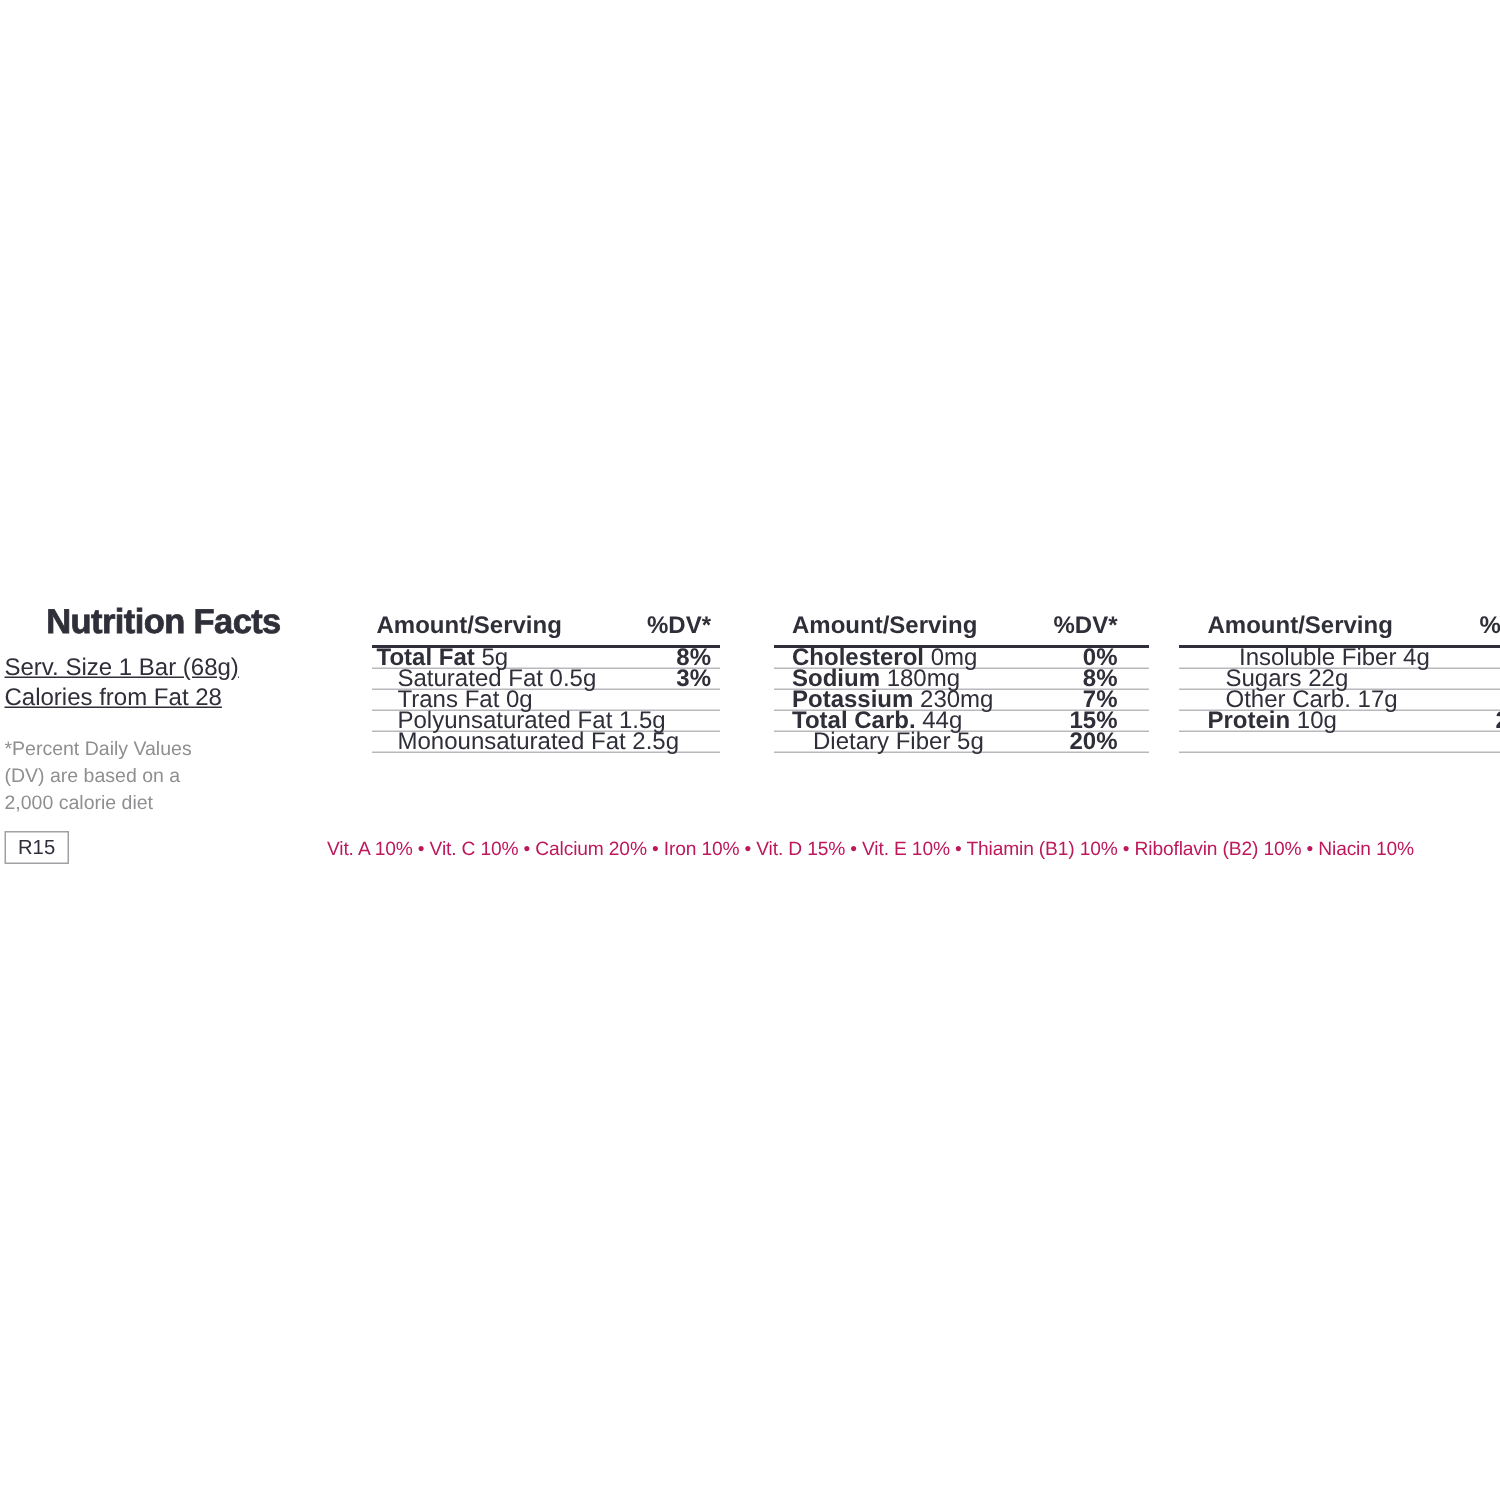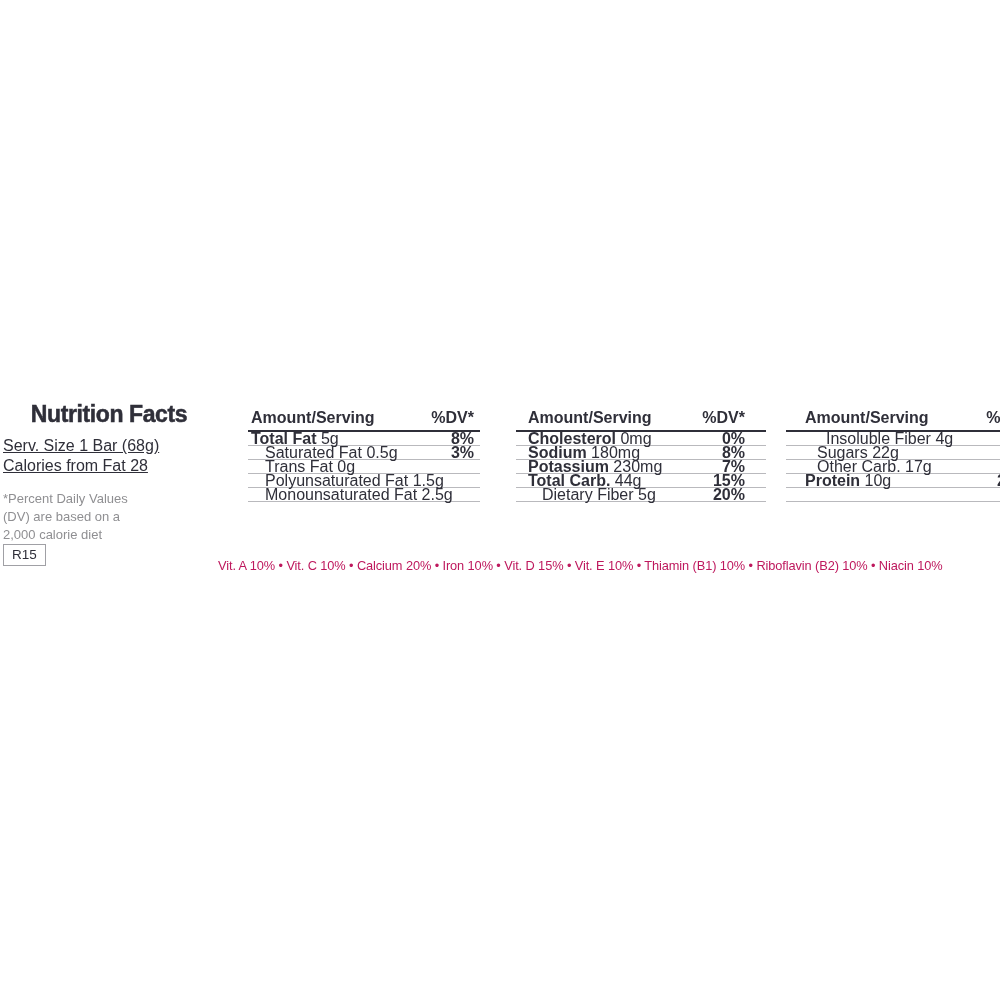--- a/index.html
+++ b/index.html
@@ -7,21 +7,21 @@
     width:1000px;height:1000px;background:#ffffff;position:relative;overflow:hidden;
     font-family:"Liberation Sans","DejaVu Sans",sans-serif;color:#2f2f39;
   }
   
   .panel{position:absolute;left:3px;top:401px;width:212px;}
   .nf-title{font-size:23px;font-weight:bold;letter-spacing:-0.4px;text-align:center;-webkit-text-stroke:0.5px #2f2f39;}
   .pl{font-size:16px;line-height:19.5px;text-decoration:underline;}
   .pl.first{margin-top:8px;}
   .pl b{font-weight:bold;}
   .footnote{margin-top:15px;font-size:13px;line-height:18px;color:#8f8f92;}
-  .code-box{display:inline-block;border:1px solid #a0a0a5;padding:2px 8px 3px;font-size:13.5px;color:#2f2f39;}
+  .code-box{display:inline-block;margin-top:10px;border:1px solid #a0a0a5;padding:2px 8px 3px;font-size:13.5px;color:#2f2f39;}
   
   .col{position:absolute;top:405px;margin-left:33px;}
   .c1{left:215px;width:232px;}
   .c2{left:483px;width:250px;}
   .c3{left:753px;width:247px;}
   .row{position:relative;height:14px;display:flex;align-items:center;
        border-bottom:1px solid #b9b9bd;font-size:16px;box-sizing:border-box;}
   .row.head{height:27px;border-bottom:2.5px solid #2f2f39;font-weight:bold;}
   .c1 .nm{padding-left:3px;}
   .c2 .nm{padding-left:12px;}

